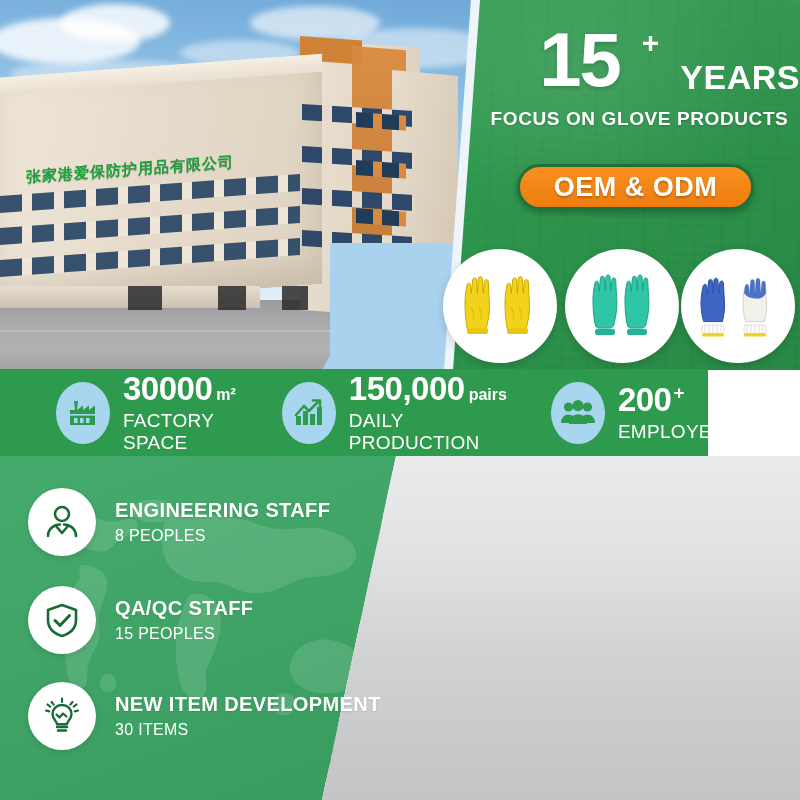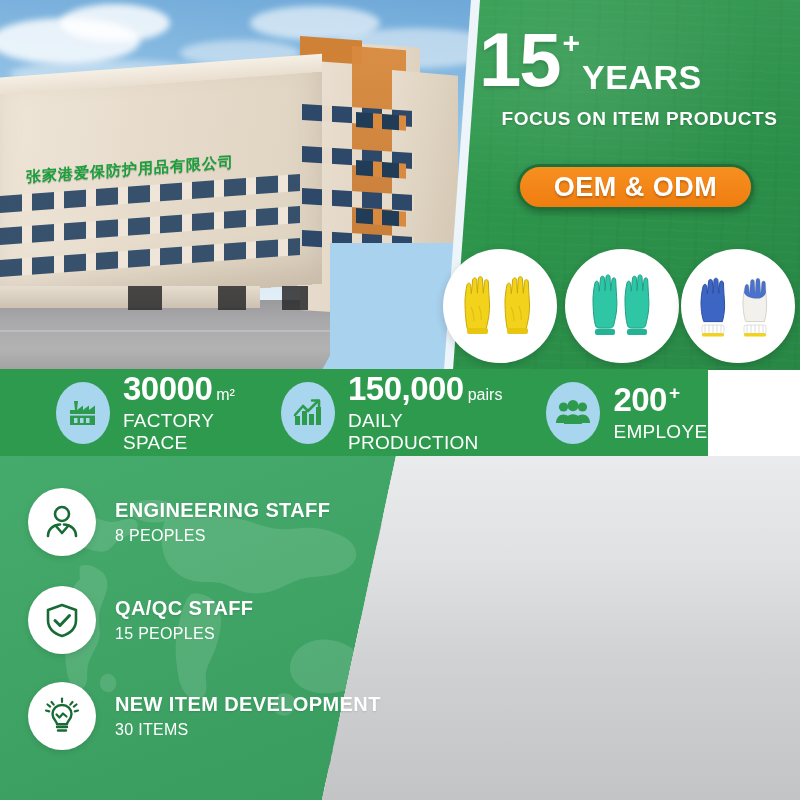--- a/index.html
+++ b/index.html
@@ -78,21 +78,21 @@
     clip-path:polygon(479px 0, 800px 0, 800px 370px, 452px 370px);}
   .gp-blur{position:absolute;left:470px;top:0;width:330px;height:250px;opacity:.18;
     background:radial-gradient(ellipse at 30% 30%,rgba(255,255,255,.5),transparent 60%),
                linear-gradient(180deg,rgba(255,255,255,.25),transparent 70%);}
   
   .diag-sliver{position:absolute;left:0;top:0;width:800px;height:370px;
     background:#eef5fa;
     clip-path:polygon(471px 0, 480px 0, 453px 370px, 444px 370px);}
 
   .years-wrap{position:absolute;left:479px;top:22px;width:321px;text-align:center;color:#fff;}
-  .years-line{display:flex;align-items:flex-end;justify-content:flex-start;line-height:1;}
+  .years-line{display:flex;align-items:flex-end;justify-content:flex-end;line-height:1;gap:19px;}
   .years-num{font-size:76px;font-weight:800;letter-spacing:-2px;
     text-shadow:0 2px 4px rgba(0,0,0,.18);}
   .years-plus{font-size:30px;font-weight:700;align-self:flex-start;margin-top:6px;margin-left:3px;}
   .years-word{font-size:34px;font-weight:700;letter-spacing:.5px;margin-left:2px;padding-bottom:4px;}
   .focus-line{margin-top:10px;font-size:19px;font-weight:700;letter-spacing:.6px;
     text-shadow:0 1px 2px rgba(0,0,0,.18);}
 
   .oem-pill{position:absolute;left:517px;top:164px;width:237px;height:46px;border-radius:24px;
     background:linear-gradient(180deg,#f79020,#ef7d10);border:3px solid #1f6f38;
     display:flex;align-items:center;justify-content:center;box-sizing:border-box;
@@ -109,21 +109,21 @@
   
   .stats{position:absolute;left:0;top:369px;width:708px;height:87px;background:#2e9a4e;
     display:flex;align-items:center;}
   .stat{display:flex;align-items:center;}
   .st1{margin-left:56px;} .st2{margin-left:46px;} .st3{margin-left:44px;}
   .stat-ic{width:54px;height:62px;border-radius:50%/50%;background:#a9d6ef;
     display:flex;align-items:center;justify-content:center;flex:none;}
   .stat-tx{margin-left:13px;color:#fff;}
   .stat-top{display:flex;align-items:baseline;line-height:1;}
   .stat-num{font-size:33px;font-weight:800;letter-spacing:-.5px;}
-  .stat-unit{font-size:16px;font-weight:400;margin-left:4px;}
+  .stat-unit{font-size:16px;font-weight:700;margin-left:4px;}
   .stat-sup{font-size:19px;font-weight:800;align-self:flex-start;margin-left:2px;}
   .stat-lab{font-size:19px;font-weight:400;letter-spacing:.3px;margin-top:5px;}
 
   
   .bot{position:absolute;left:0;top:456px;width:800px;height:344px;overflow:hidden;background:#3ca364;}
   .bot-green{position:absolute;inset:0;background:linear-gradient(160deg,#45ab6c 0%,#3ea264 45%,#35965b 100%);}
   .worldmap{position:absolute;left:10px;top:10px;width:420px;height:300px;opacity:.22;}
   .bot-photo{position:absolute;left:0;top:0;width:800px;height:344px;
     clip-path:polygon(396px 0, 800px 0, 800px 344px, 322px 344px);overflow:hidden;background:#cfd2d4;}
   .mach{position:absolute;inset:0;background:linear-gradient(180deg,#e9ebec 0%,#dfe1e2 30%,#cfd1d2 60%,#c2c4c5 100%);}
@@ -192,21 +192,21 @@
     </div>
     <div class="gp-blur"></div>
     <div class="diag-sliver"></div>
 
     <div class="years-wrap">
       <div class="years-line">
         <span class="years-num">15</span>
         <span class="years-plus">+</span>
         <span class="years-word">YEARS</span>
       </div>
-      <div class="focus-line">FOCUS ON ITEM PRODUCTS</div>
+      <div class="focus-line">FOCUS ON GLOVE PRODUCTS</div>
     </div>
 
     <div class="oem-pill">
       <span>OEM &amp; ODM</span>
     </div>
 
     <div class="gcircle g1">
       <svg class="gl-svg" viewBox="0 0 114 114">
         <g fill="#F2D21A" stroke="#C9A806" stroke-width="1">
           <path d="M22 52c0-4 1-12 2-16 .6-2.6 3.4-2.4 3.6.2l.7 8.4 1.4-13.6c.3-2.8 3.8-2.8 4 .1l.7 13 .9-14.2c.2-3 3.9-3 4.1 0l.9 14.3 1.2-11.6c.3-2.7 3.7-2.6 3.8.2l.6 12.6c.2 4.1.6 7.6.6 11.6 0 10-2.2 17.6-3.2 22.4-.5 2.4-2 3.4-4.4 3.4H28.6c-2.4 0-3.8-1-4.3-3.3C23 74.6 22 64 22 52z"></path>

